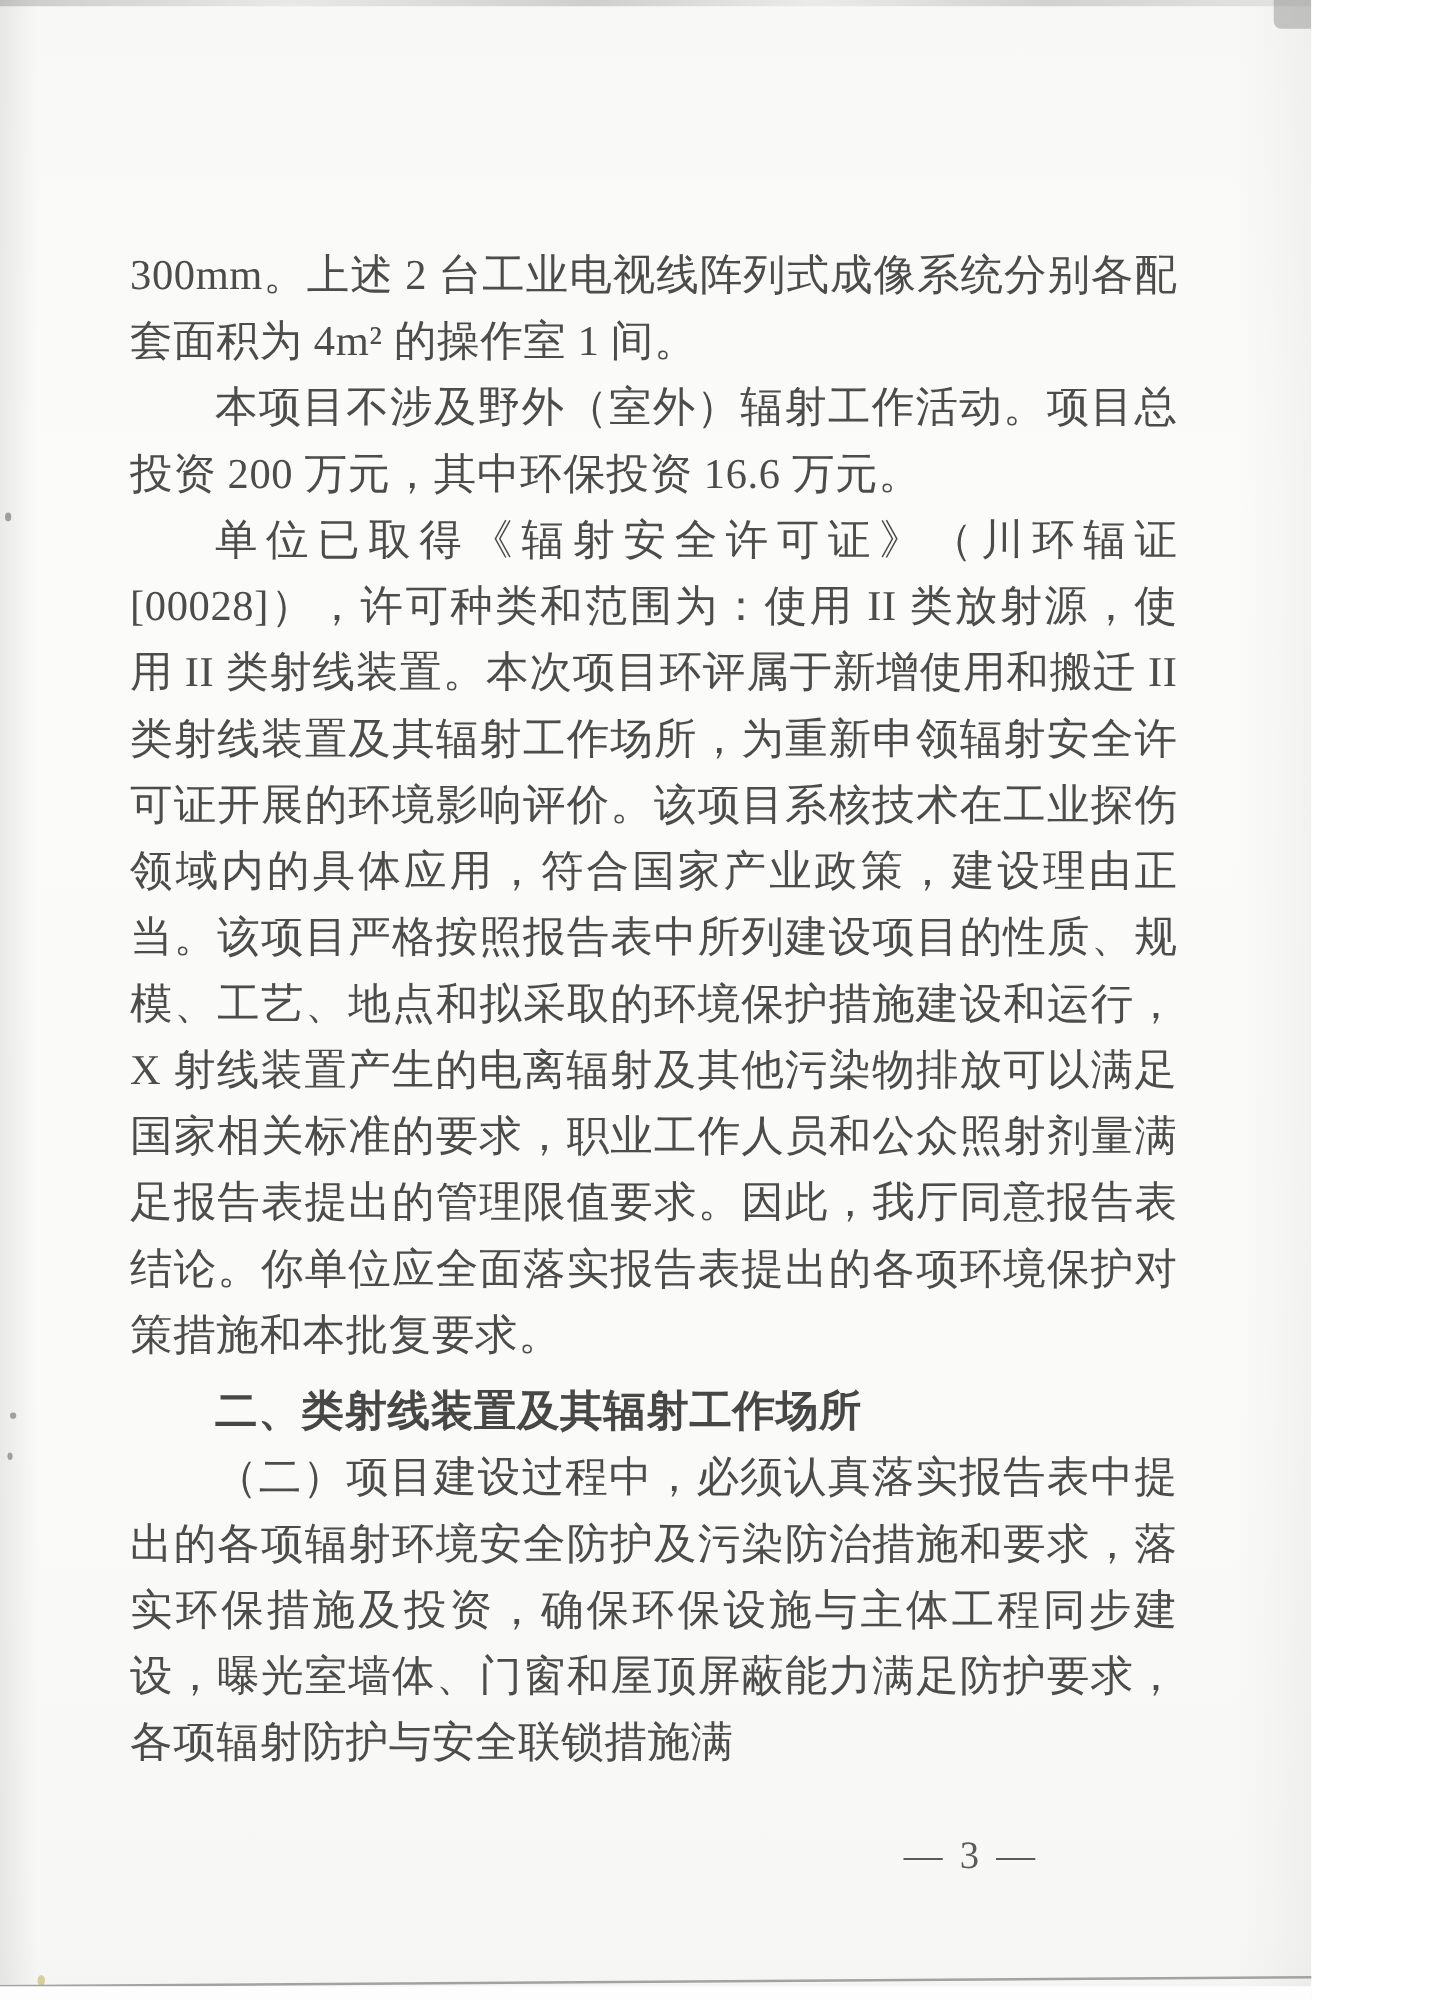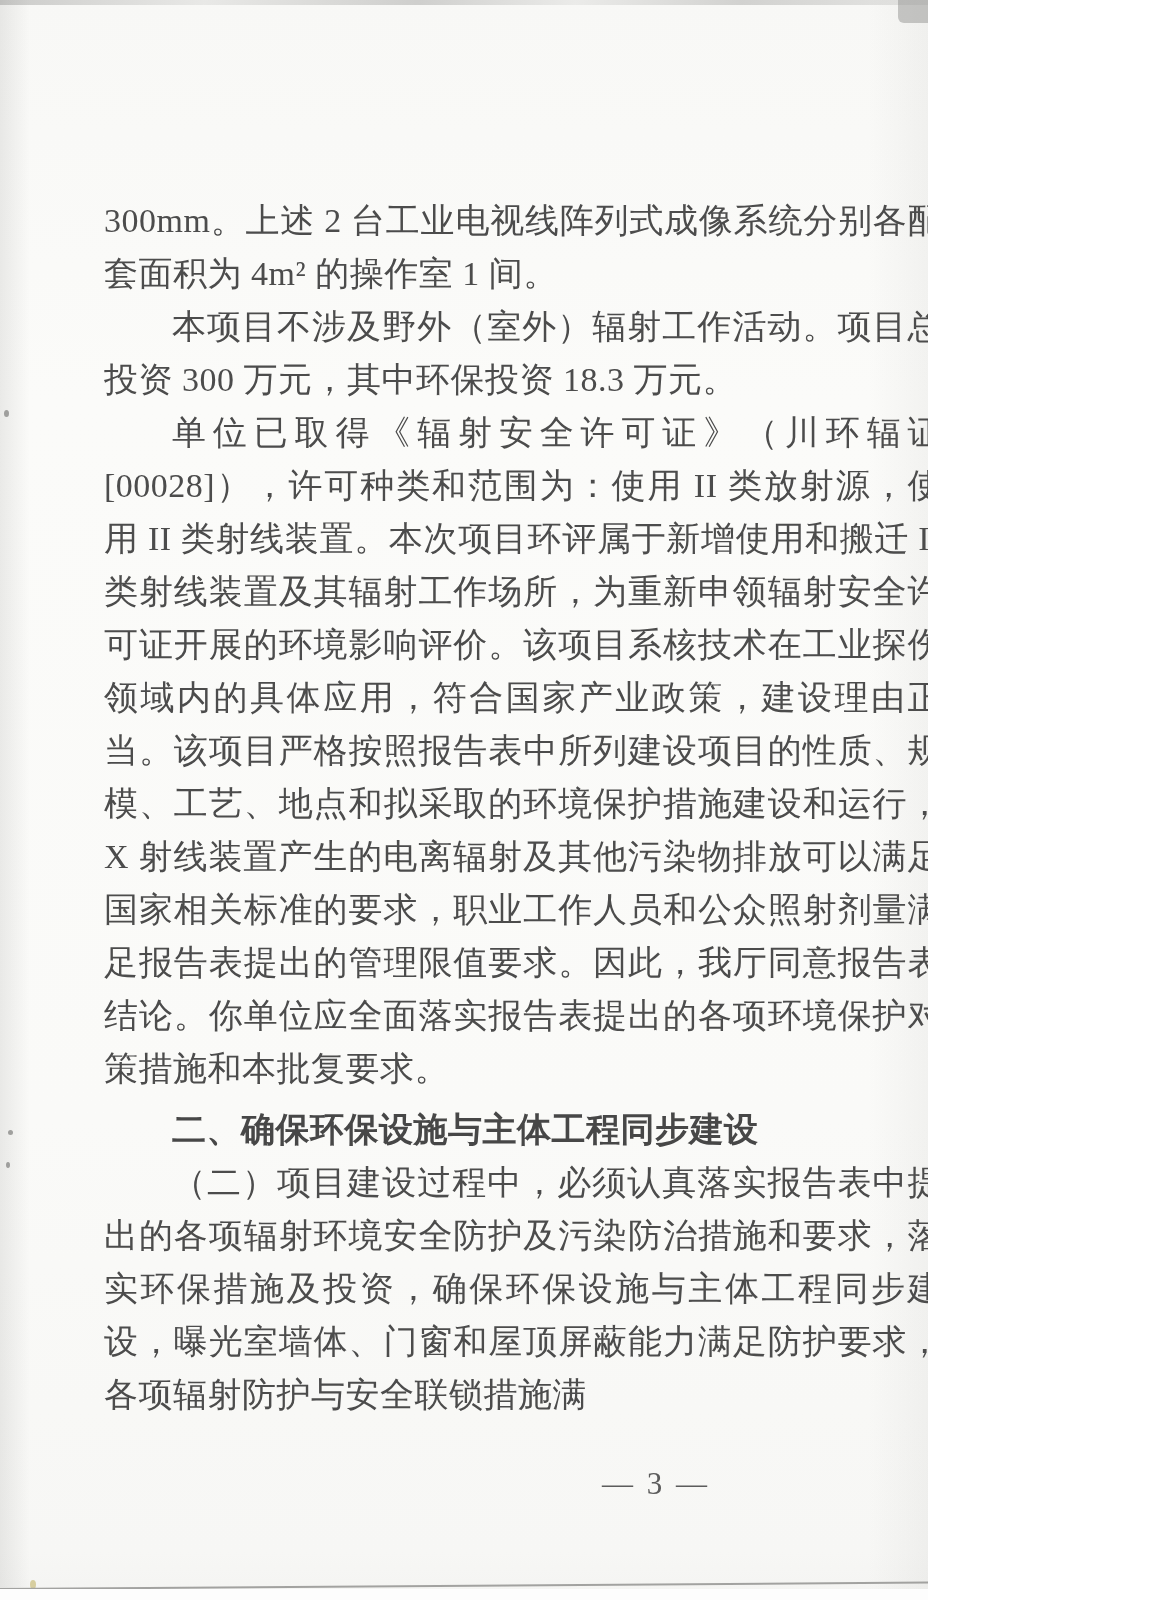--- a/index.html
+++ b/index.html
@@ -1,18 +1,18 @@
 <!DOCTYPE html>
 <html><head>
 <meta charset="utf-8">
 <style>
   html, body { margin: 0; padding: 0; background: #ffffff; }
   .page {
     position: relative;
-    width: 928px;
+    width: 1049px;
     height: 1600px;
     overflow: hidden;
     background: linear-gradient(180deg, #f8f8f6 0%, #fbfbf9 25%, #fafaf8 70%, #f7f7f5 97%, #f4f4f2 100%);
     font-family: "Liberation Serif", "DejaVu Serif", serif;
   }
   
   .shade-left {
     position: absolute; left: 0; top: 0; width: 30px; height: 100%;
     background: linear-gradient(90deg, rgba(80,80,78,0.10), rgba(80,80,78,0));
   }
@@ -89,23 +89,23 @@
   <div class="shade-right"></div>
   <div class="edge-top"></div>
   <div class="corner-tr"></div>
   <div class="speck s1"></div>
   <div class="speck s2"></div>
   <div class="speck s3"></div>
   <div class="speck s4"></div>
 
   <div class="text-block">
     <p>300mm。上述 2 台工业电视线阵列式成像系统分别各配套面积为 4m² 的操作室 1 间。</p>
-    <p class="indent">本项目不涉及野外（室外）辐射工作活动。项目总投资 300 万元，其中环保投资 18.3 万元。</p>
+    <p class="indent">本项目不涉及野外（室外）辐射工作活动。项目总投资 200 万元，其中环保投资 16.6 万元。</p>
     <p class="indent">单位已取得《辐射安全许可证》（川环辐证[00028]），许可种类和范围为：使用 II 类放射源，使用 II 类射线装置。本次项目环评属于新增使用和搬迁 II 类射线装置及其辐射工作场所，为重新申领辐射安全许可证开展的环境影响评价。该项目系核技术在工业探伤领域内的具体应用，符合国家产业政策，建设理由正当。该项目严格按照报告表中所列建设项目的性质、规模、工艺、地点和拟采取的环境保护措施建设和运行，X 射线装置产生的电离辐射及其他污染物排放可以满足国家相关标准的要求，职业工作人员和公众照射剂量满足报告表提出的管理限值要求。因此，我厅同意报告表结论。你单位应全面落实报告表提出的各项环境保护对策措施和本批复要求。</p>
-    <p class="heading">二、确保环保设施与主体工程同步建设</p>
+    <p class="heading">二、类射线装置及其辐射工作场所</p>
     <p class="indent">（二）项目建设过程中，必须认真落实报告表中提出的各项辐射环境安全防护及污染防治措施和要求，落实环保措施及投资，确保环保设施与主体工程同步建设，曝光室墙体、门窗和屋顶屏蔽能力满足防护要求，各项辐射防护与安全联锁措施满</p>
   </div>
 
   <div class="footer">
     <span>— 3 —</span>
   </div>
 
   <div class="bottom-edge-line"></div>
   <div class="bottom-white"></div>
 

